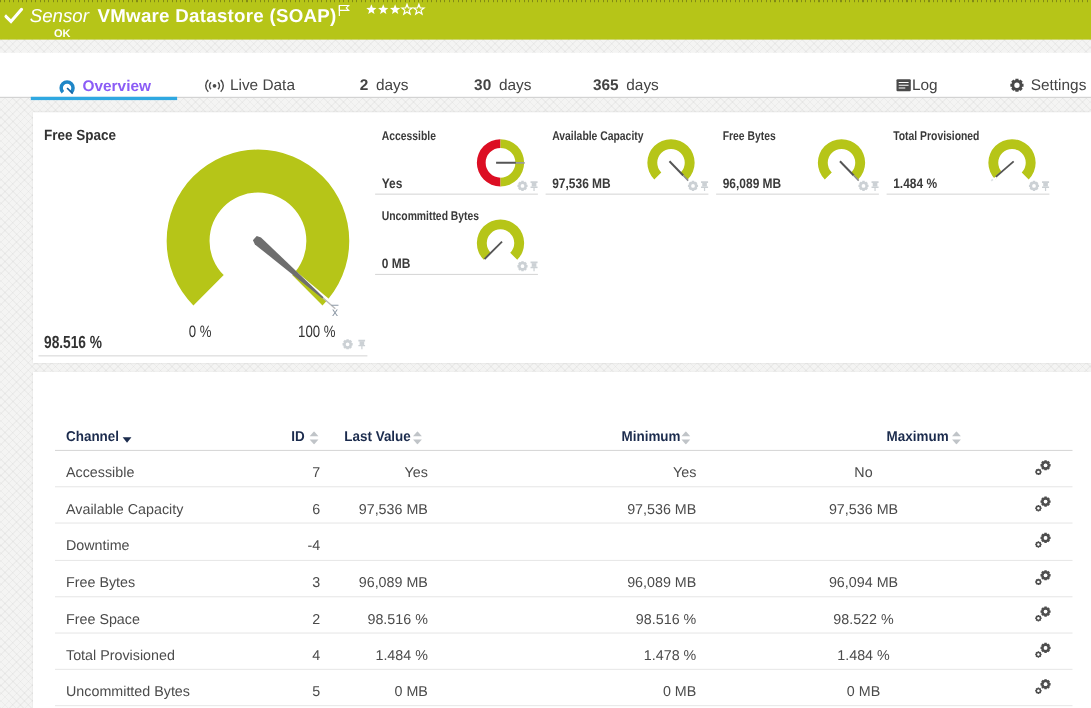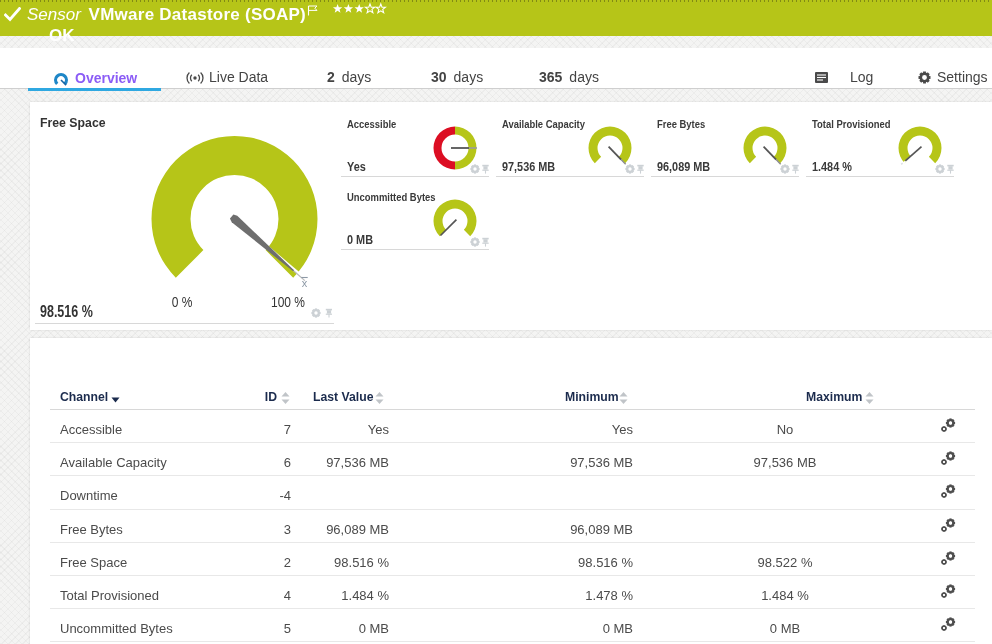--- a/index.html
+++ b/index.html
@@ -56,21 +56,21 @@
         <path d="M1.5,1 H10 L7.8,3.2 10,5.4 H1.5 Z" fill="none" stroke="#ffffff" stroke-width="1.0"></path>
         <line x1="1.5" y1="1" x2="1.5" y2="10.5" stroke="#ffffff" stroke-width="1.1"></line>
       </svg></div>
   <div style="position:absolute;left:332px;top:2px"><svg width="62" height="14" viewBox="0 0 62 14">
         <polygon points="5.60,1.90 6.81,5.14 10.26,5.29 7.56,7.44 8.48,10.76 5.60,8.86 2.72,10.76 3.64,7.44 0.94,5.29 4.39,5.14" fill="#ffffff"></polygon>
         <polygon points="16.40,1.90 17.61,5.14 21.06,5.29 18.36,7.44 19.28,10.76 16.40,8.86 13.52,10.76 14.44,7.44 11.74,5.29 15.19,5.14" fill="#ffffff"></polygon>
         <polygon points="27.20,1.90 28.41,5.14 31.86,5.29 29.16,7.44 30.08,10.76 27.20,8.86 24.32,10.76 25.24,7.44 22.54,5.29 25.99,5.14" fill="#ffffff"></polygon>
         <polygon points="38.00,1.90 39.21,5.14 42.66,5.29 39.96,7.44 40.88,10.76 38.00,8.86 35.12,10.76 36.04,7.44 33.34,5.29 36.79,5.14" fill="none" stroke="#ffffff" stroke-width="1.1"></polygon>
         <polygon points="48.80,1.90 50.01,5.14 53.46,5.29 50.76,7.44 51.68,10.76 48.80,8.86 45.92,10.76 46.84,7.44 44.14,5.29 47.59,5.14" fill="none" stroke="#ffffff" stroke-width="1.1"></polygon>
       </svg></div>
-  <div style="position:absolute;left:49px;top:26px;font-size:17px;font-weight:700;color:#fff">OK</div>
+  <div style="position:absolute;left:49px;top:26px;font-size:10px;font-weight:700;color:#fff">OK</div>
 </div>
 <div class="tabbar">
     <div class="tab" style="left:53px"><span class="ticon" style="top:2px"><svg width="16" height="16" viewBox="0 0 16 16">
           <path d="M3.05,13.95 A7,7 0 1 1 12.95,13.95 L10.69,11.69 A3.8,3.8 0 1 0 5.31,11.69 Z" fill="#1e86c7"></path>
           <line x1="8.00" y1="9.00" x2="13.09" y2="14.09" stroke="#1565a5" stroke-width="1.6" stroke-linecap="butt"></line>
         </svg></span><span style="margin-left:6px;font-weight:700;color:#8b5cf6">Overview</span></div>
     <div class="tab" style="left:186px"><span class="ticon" style="top:1px"><svg width="18" height="14" viewBox="0 0 18 14">
           <circle cx="9" cy="7" r="1.7" fill="#4a4a4a"></circle>
           <path d="M5.8,3.8 A4.5,4.5 0 0 0 5.8,10.2" fill="none" stroke="#4a4a4a" stroke-width="1.3"></path>
           <path d="M12.2,3.8 A4.5,4.5 0 0 1 12.2,10.2" fill="none" stroke="#4a4a4a" stroke-width="1.3"></path>
@@ -78,21 +78,21 @@
           <path d="M14.6,1.6 A7.3,7.3 0 0 1 14.6,12.4" fill="none" stroke="#4a4a4a" stroke-width="1.3"></path>
         </svg></span><span style="margin-left:5px">Live Data</span></div>
     <div class="tab" style="left:327px"><b>2</b><span style="margin-left:7px">days</span></div>
     <div class="tab" style="left:431px"><b>30</b><span style="margin-left:7px">days</span></div>
     <div class="tab" style="left:539px"><b>365</b><span style="margin-left:7px">days</span></div>
     <div class="tab" style="left:814px"><span class="ticon" style="top:0px"><svg width="15" height="13" viewBox="0 0 15 13">
           <rect x="1" y="1" width="13" height="11" rx="1" fill="#4a4a4a"></rect>
           <line x1="3" y1="4" x2="12" y2="4" stroke="#fff" stroke-width="1.1"></line>
           <line x1="3" y1="6.5" x2="12" y2="6.5" stroke="#fff" stroke-width="1.1"></line>
           <line x1="3" y1="9" x2="9" y2="9" stroke="#fff" stroke-width="1.1"></line>
-        </svg></span><span style="margin-left:21px">Log</span></div>
+        </svg></span><span style="margin-left:0">Log</span></div>
     <div class="tab" style="left:917px"><span class="ticon" style="top:1px"><svg width="15" height="15" viewBox="0 0 15 15">
           <circle cx="7.5" cy="7.5" r="3.7199999999999998" fill="none" stroke="#4a4a4a" stroke-width="2.6"></circle>
           <line x1="10.98" y1="7.50" x2="13.50" y2="7.50" stroke="#4a4a4a" stroke-width="2.88" stroke-linecap="butt"></line>
           <line x1="9.96" y1="9.96" x2="11.74" y2="11.74" stroke="#4a4a4a" stroke-width="2.88" stroke-linecap="butt"></line>
           <line x1="7.50" y1="10.98" x2="7.50" y2="13.50" stroke="#4a4a4a" stroke-width="2.88" stroke-linecap="butt"></line>
           <line x1="5.04" y1="9.96" x2="3.26" y2="11.74" stroke="#4a4a4a" stroke-width="2.88" stroke-linecap="butt"></line>
           <line x1="4.02" y1="7.50" x2="1.50" y2="7.50" stroke="#4a4a4a" stroke-width="2.88" stroke-linecap="butt"></line>
           <line x1="5.04" y1="5.04" x2="3.26" y2="3.26" stroke="#4a4a4a" stroke-width="2.88" stroke-linecap="butt"></line>
           <line x1="7.50" y1="4.02" x2="7.50" y2="1.50" stroke="#4a4a4a" stroke-width="2.88" stroke-linecap="butt"></line>
           <line x1="9.96" y1="5.04" x2="11.74" y2="3.26" stroke="#4a4a4a" stroke-width="2.88" stroke-linecap="butt"></line>
@@ -364,20 +364,21 @@
         <line x1="2.81" y1="10.81" x2="1.95" y2="9.95" stroke="#4f4f4f" stroke-width="1.392" stroke-linecap="butt"></line>
         <line x1="4.00" y1="10.32" x2="4.00" y2="9.10" stroke="#4f4f4f" stroke-width="1.392" stroke-linecap="butt"></line>
         <line x1="5.19" y1="10.81" x2="6.05" y2="9.95" stroke="#4f4f4f" stroke-width="1.392" stroke-linecap="butt"></line>
         <circle cx="4" cy="12" r="0.9" fill="#fff"></circle>
       </svg></div>
     <div class="trow" style="top:174.60px">
       <span class="c1">Free Bytes</span>
       <span class="c2">3</span>
       <span class="c3">96,089 MB</span>
       <span class="c4">96,089 MB</span>
+      <span class="c5">96,094 MB</span>
     </div>
     <div class="hline2" style="top:203.80px"></div>
     <div style="position:absolute;left:910px;top:178.60px"><svg width="17" height="16" viewBox="0 0 17 16">
         <circle cx="10.5" cy="6" r="2.852" fill="none" stroke="#4f4f4f" stroke-width="2.3"></circle>
         <line x1="13.17" y1="6.00" x2="15.10" y2="6.00" stroke="#4f4f4f" stroke-width="2.2079999999999997" stroke-linecap="butt"></line>
         <line x1="12.39" y1="7.89" x2="13.75" y2="9.25" stroke="#4f4f4f" stroke-width="2.2079999999999997" stroke-linecap="butt"></line>
         <line x1="10.50" y1="8.67" x2="10.50" y2="10.60" stroke="#4f4f4f" stroke-width="2.2079999999999997" stroke-linecap="butt"></line>
         <line x1="8.61" y1="7.89" x2="7.25" y2="9.25" stroke="#4f4f4f" stroke-width="2.2079999999999997" stroke-linecap="butt"></line>
         <line x1="7.83" y1="6.00" x2="5.90" y2="6.00" stroke="#4f4f4f" stroke-width="2.2079999999999997" stroke-linecap="butt"></line>
         <line x1="8.61" y1="4.11" x2="7.25" y2="2.75" stroke="#4f4f4f" stroke-width="2.2079999999999997" stroke-linecap="butt"></line>

